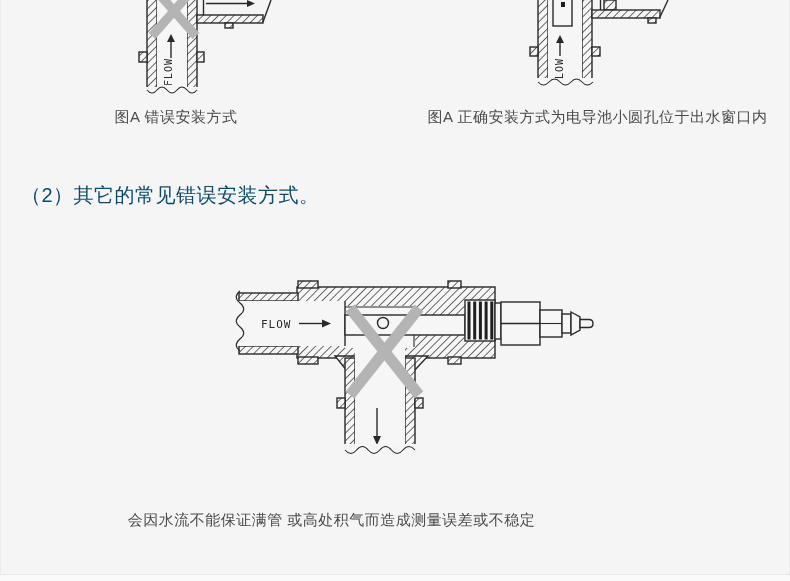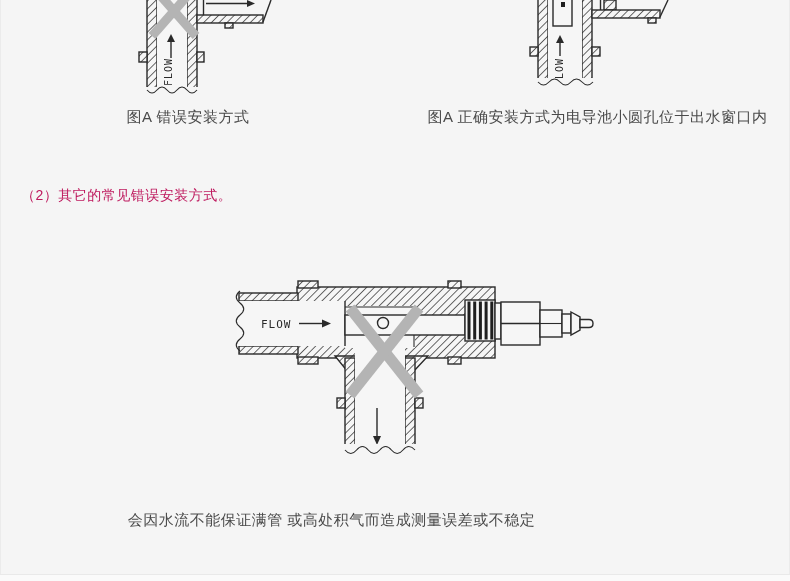--- a/index.html
+++ b/index.html
@@ -7,21 +7,21 @@
     width:790px;height:581px;position:relative;overflow:hidden;
     background:#f5f5f5;
     font-family:"Liberation Sans","DejaVu Sans",sans-serif;
   }
   .abs{position:absolute;}
   .caption{
     color:#4a4a4a;font-size:15px;line-height:18px;text-align:center;
     letter-spacing:0.5px;white-space:nowrap;
   }
   .heading{
-    color:#be185d;font-size:14px;line-height:20px;letter-spacing:0.5px;
+    color:#0c4a6e;font-size:20px;line-height:20px;letter-spacing:0.5px;
     white-space:nowrap;
   }
   svg text.flow{
     font-family:"DejaVu Sans Mono","Liberation Mono",monospace;
     font-size:11px;fill:#2a2a2a;letter-spacing:1px;
   }
   svg text.flowV{
     font-family:"DejaVu Sans Mono","Liberation Mono",monospace;
     font-size:10px;fill:#2a2a2a;letter-spacing:1px;
   }
@@ -106,21 +106,21 @@
   <g>
     <line class="ln" x1="560" y1="56" x2="560" y2="43"></line>
     <polygon class="head" points="556,43 560,35 564,43"></polygon>
   </g>
   <text class="flowV" x="563" y="86" transform="rotate(-90 563 86)">FLOW</text>
 
   <rect class="bgfill" x="530" y="78" width="72" height="16"></rect>
   <path class="thin" d="M538,82 q5.5,6 11,0 q5.5,-6 11,0 q5.5,6 11,0 q5.5,-6 11,0 q5.5,6 11,0"></path>
 </svg>
 
-<div class="abs caption" style="left:68px;top:108px;width:240px">图A 错误安装方式</div>
+<div class="abs caption" style="left:56px;top:108px;width:240px">图A 错误安装方式</div>
 <div class="abs caption" style="left:415px;top:108px;width:365px">图A 正确安装方式为电导池小圆孔位于出水窗口内</div>
 
 <div class="abs heading" style="left:21px;top:185px">（2）其它的常见错误安装方式。</div>
 
 <svg class="abs" style="left:225px;top:278px" width="375" height="192" viewBox="225 278 375 192">
 
   <rect class="hatch" x="297" y="287" width="198" height="71"></rect>
   <rect class="hatch" x="298" y="281" width="20" height="7"></rect>
   <rect class="hatch" x="448" y="281" width="13" height="7"></rect>
   <rect class="hatch" x="298" y="357" width="20" height="7"></rect>

